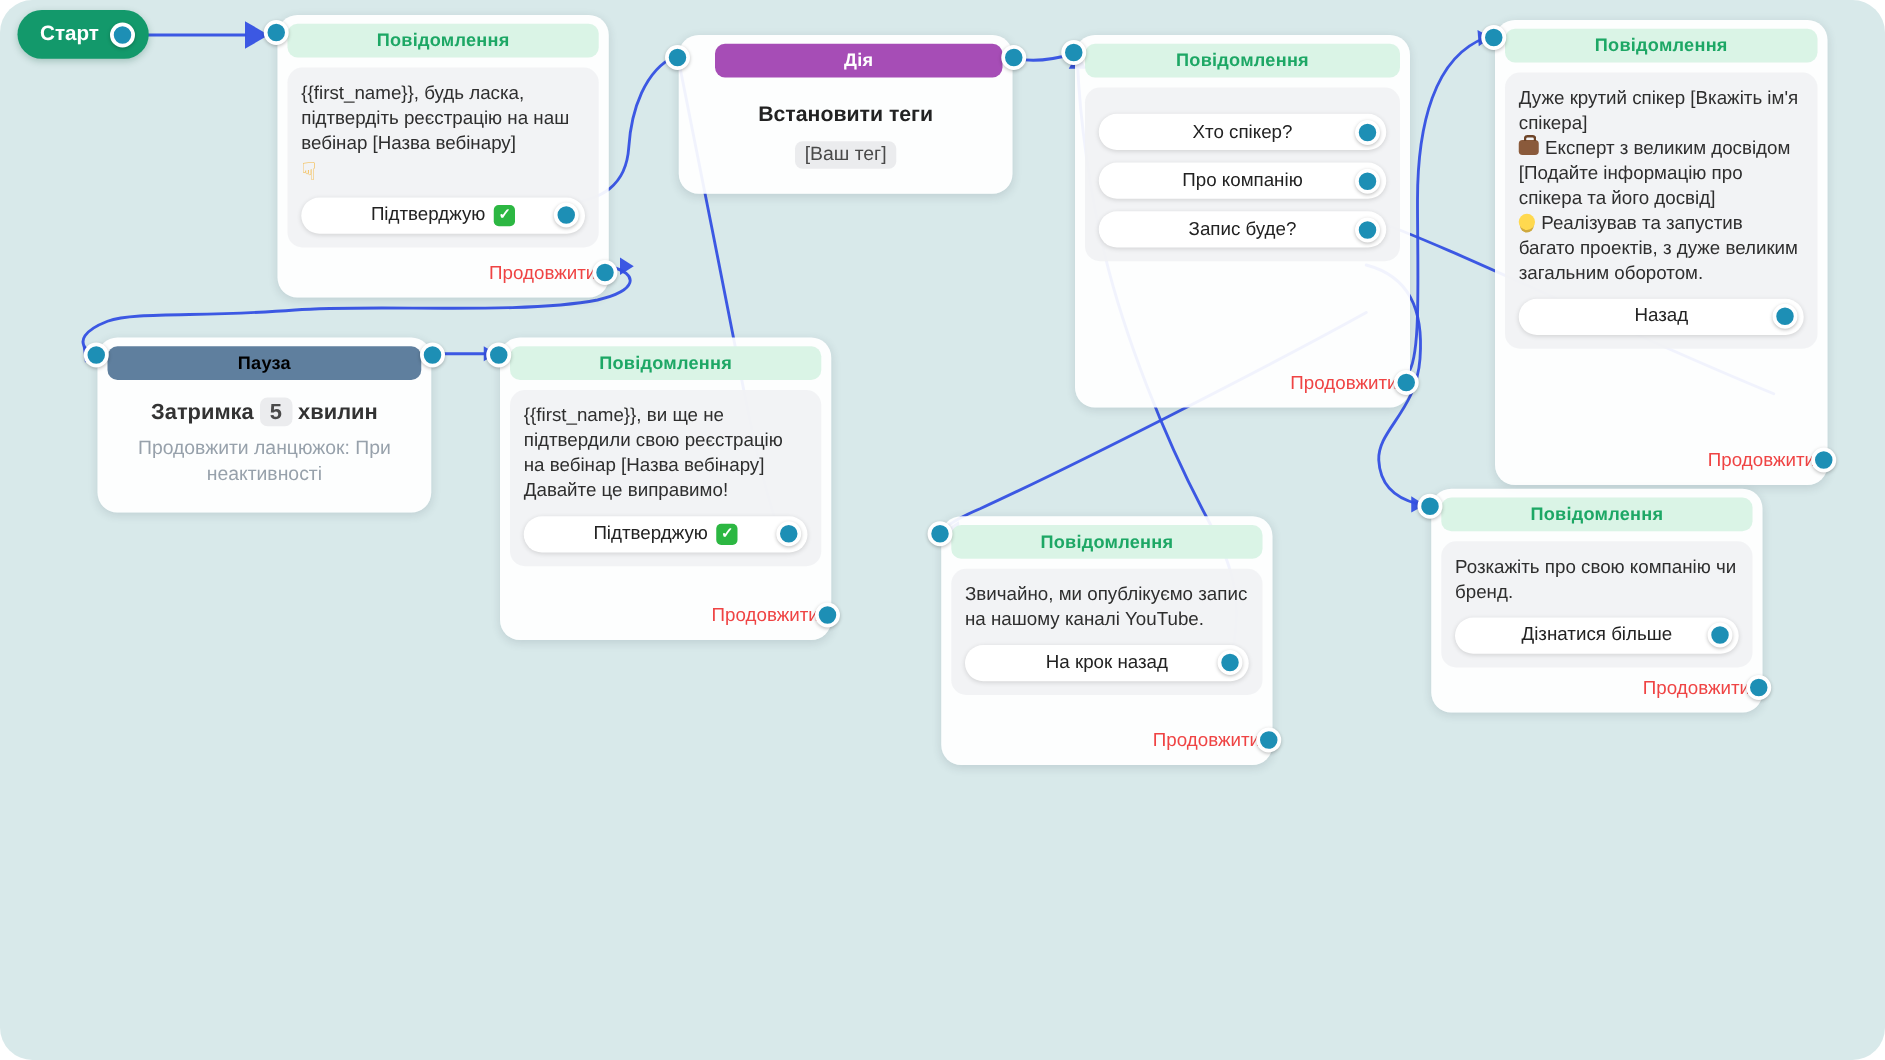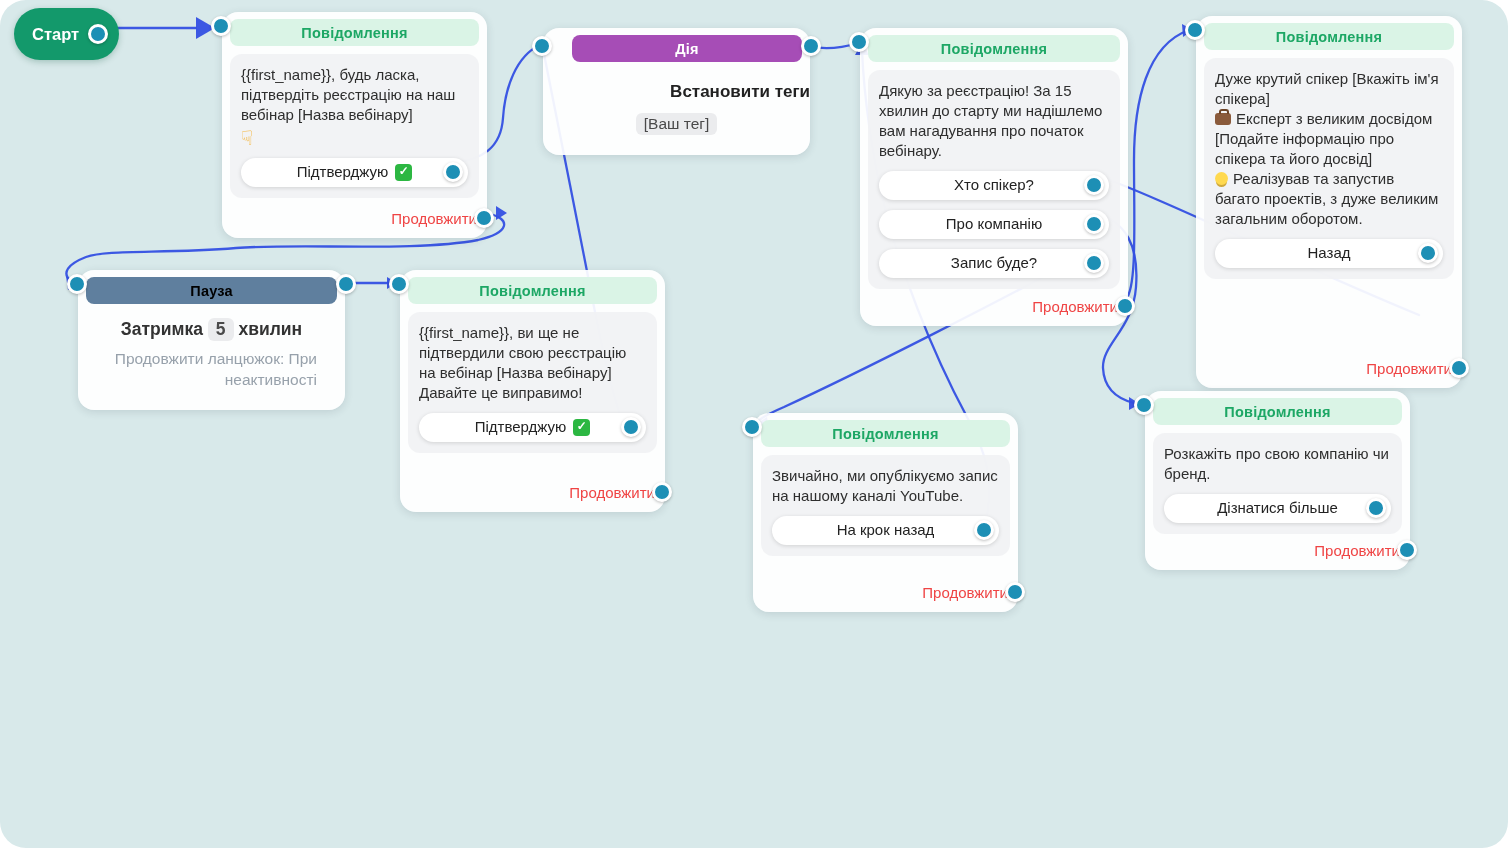--- a/index.html
+++ b/index.html
@@ -28,31 +28,31 @@
 
   .port{width:14px;height:14px;background:#1d8fb5;border:3px solid #fff;border-radius:50%;
         box-shadow:0 1px 3px rgba(0,0,0,.25);box-sizing:content-box;display:inline-block;}
   .port-left{position:absolute;left:-11px;top:14px;transform:translateY(-50%);z-index:2;}
   .port-right{position:absolute;right:-11px;top:14px;transform:translateY(-50%);z-index:2;}
 
   .footer{margin:auto 10px 9px;display:flex;align-items:center;justify-content:flex-end;
           color:#ef4444;font-size:15px;position:relative;min-height:22px;}
   .footer .port{position:absolute;right:-17px;top:50%;transform:translateY(-50%);}
 
-  .start-pill{position:absolute;left:14px;top:8px;z-index:1;width:105px;height:52px;background:#13996b;
+  .start-pill{position:absolute;left:14px;top:8px;z-index:1;width:105px;height:39px;background:#13996b;
               border-radius:999px;display:flex;align-items:center;color:#fff;font-weight:bold;font-size:16.5px;
               padding-left:18px;box-sizing:border-box;box-shadow:0 2px 6px rgba(0,80,50,.25);}
   .start-pill .port{position:absolute;right:11px;top:50%;transform:translateY(-50%);}
 
-  .action-title{text-align:right;font-weight:bold;font-size:17px;color:#222;margin-top:20px;}
+  .action-title{text-align:center;font-weight:bold;font-size:17px;color:#222;margin-top:20px;}
   .chip{display:inline-block;background:#ebecee;border-radius:6px;padding:2px 8px;color:#4a4a4a;}
   .tag-chip{align-self:center;margin-top:11px;font-size:15.5px;}
   .pause-line{text-align:center;font-size:17.5px;font-weight:bold;color:#333;margin-top:14px;}
   .pause-line .chip{font-weight:bold;padding:1px 8px;}
-  .pause-note{text-align:right;color:#97a1ab;font-size:15.5px;line-height:1.35;margin-top:8px;padding:0 28px;}
+  .pause-note{text-align:center;color:#97a1ab;font-size:15.5px;line-height:1.35;margin-top:8px;padding:0 28px;}
 
   .check{display:inline-flex;width:17px;height:17px;background:#2cb742;border-radius:4px;color:#fff;
          font-size:12px;font-weight:bold;align-items:center;justify-content:center;margin-left:7px;}
   .pointdown{color:#f4b63f;font-size:20px;line-height:1;margin-top:3px;}
   .briefcase{display:inline-block;width:16px;height:12px;background:#8a5a3b;border-radius:3px;
              position:relative;margin-right:5px;vertical-align:-1px;}
   .briefcase::before{content:"";position:absolute;top:-4px;left:4px;width:6px;height:3px;
              border:2px solid #6d4428;border-bottom:none;border-radius:3px 3px 0 0;}
   .bulb{display:inline-block;width:13px;height:13px;background:#ffd94f;border-radius:50%;
         margin-right:5px;vertical-align:-1px;box-shadow:0 3px 0 -1px #cfa93e;}
@@ -112,21 +112,20 @@
     <span class="port port-right" style="top:18px;"></span>
     <div class="hdr">Дія</div>
     <div class="action-title">Встановити теги</div>
     <span class="chip tag-chip">[Ваш тег]</span>
   </div>
 
   <div class="node msg" style="left:860px;top:28px;width:268px;height:298px;">
     <span class="port port-left"></span>
     <div class="hdr">Повідомлення</div>
     <div class="body-block">
-      <p>Дякую за реєстрацію! За 15 хвилин до старту ми надішлемо вам нагадування про початок вебінару.</p>
       <div class="btn">
         <span>Хто спікер?</span>
         <span class="port"></span>
       </div>
       <div class="btn">
         <span>Про компанію</span>
         <span class="port"></span>
       </div>
       <div class="btn">
         <span>Запис буде?</span>

